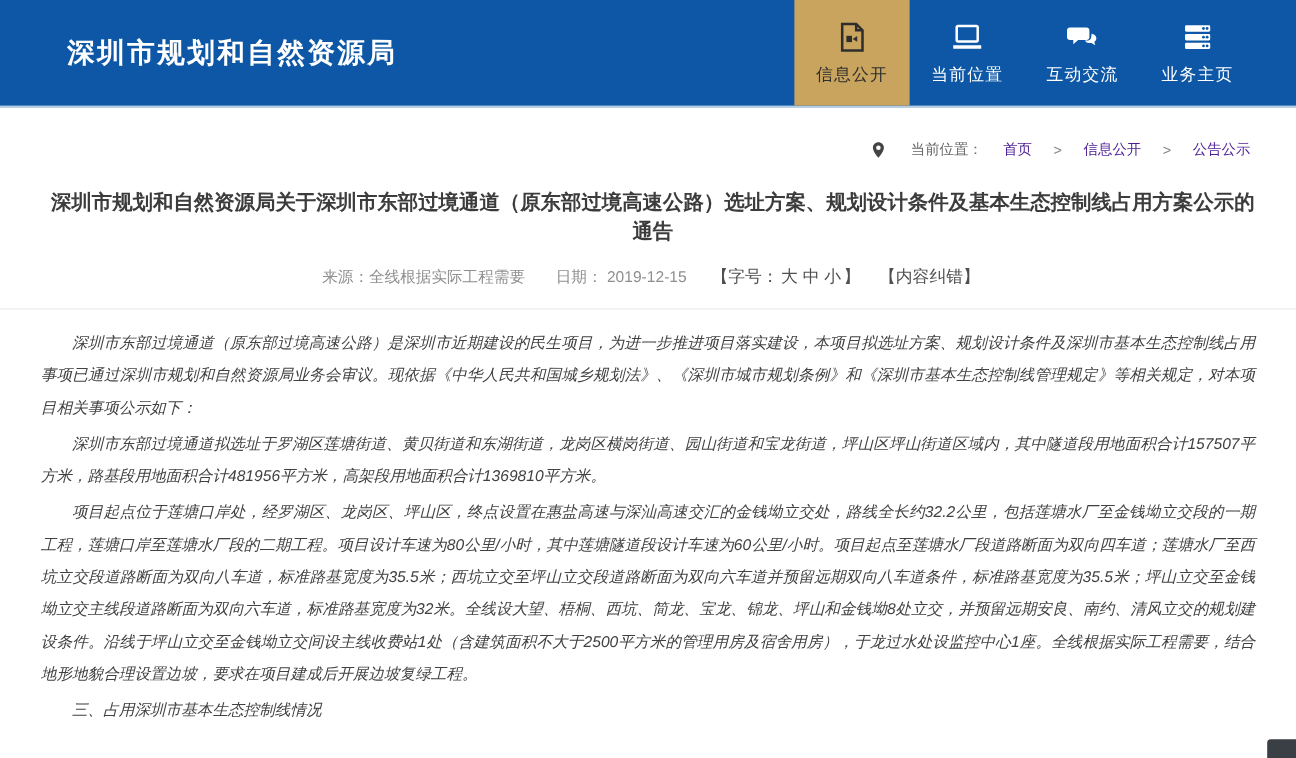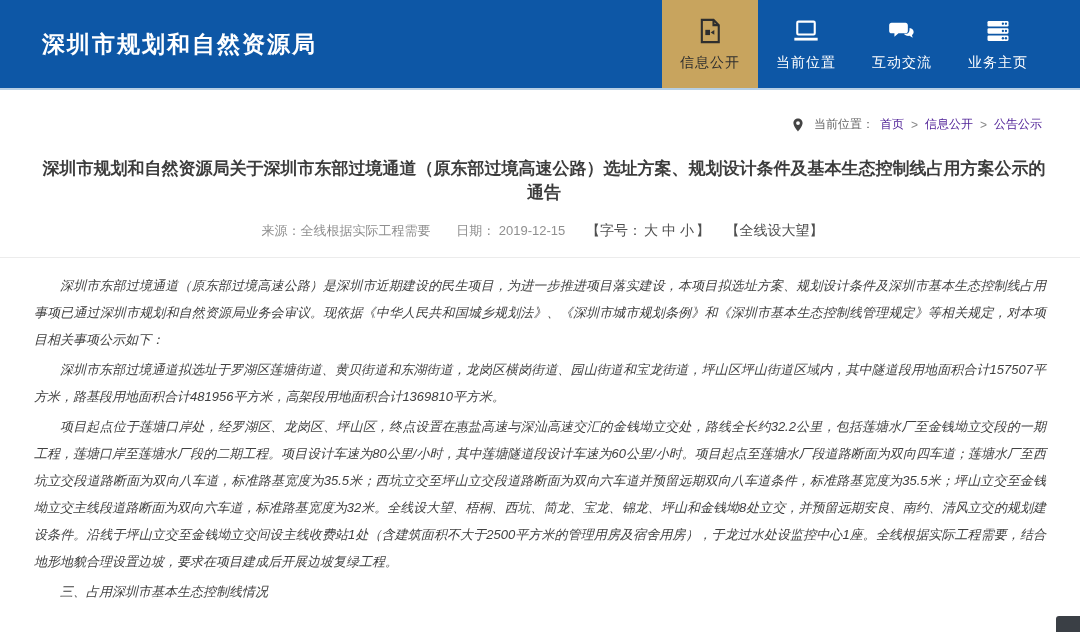--- a/index.html
+++ b/index.html
@@ -8,35 +8,35 @@
     font-family:"Liberation Sans","DejaVu Sans",sans-serif;
     position:relative;
   }
   
   .header{
     height:88px;background:#0d57a6;display:flex;align-items:stretch;
     justify-content:space-between;border-bottom:2px solid #b7cfe4;
   }
   .brand{
     color:#ffffff;font-size:23px;font-weight:bold;letter-spacing:2px;
-    align-self:center;padding-left:42px;white-space:nowrap;cursor:pointer;
+    align-self:center;padding-left:56px;white-space:nowrap;cursor:pointer;
   }
   .nav{display:flex;margin-right:34px;}
   .tab{
     width:96px;display:flex;flex-direction:column;align-items:center;
     justify-content:center;gap:9px;color:#ffffff;cursor:pointer;
   }
   .tab.active{background:#c8a45e;color:#2e2e2e;}
   .tab-icon{height:28px;display:flex;align-items:center;}
   .tab-icon svg{width:28px;height:28px;display:block;}
   .tab-label{font-size:14px;letter-spacing:1px;}
   
   .crumb-bar{
     display:flex;justify-content:flex-end;align-items:center;
-    padding:26px 38px 4px 38px;color:#666666;font-size:12px;gap:6px;
+    padding:26px 38px 4px 38px;color:#666666;font-size:12px;gap:17px;
   }
   .crumb-bar .pin{display:flex;align-items:center;margin-right:4px;}
   .crumb-bar .pin svg{width:12px;height:14px;}
   .crumb-link{color:#4c1d95;text-decoration:none;cursor:pointer;}
   .crumb-sep{color:#888888;margin:0 1px;}
   
   .article-title{
     text-align:center;color:#3c3c3c;font-size:17px;font-weight:bold;
     margin:20px 28px 0 36px;line-height:24px;
   }
@@ -132,21 +132,21 @@
   <span class="crumb-sep">&gt;</span>
   <a class="crumb-link">公告公示</a>
 </div>
 
 <h1 class="article-title">深圳市规划和自然资源局关于深圳市东部过境通道（原东部过境高速公路）选址方案、规划设计条件及基本生态控制线占用方案公示的通告</h1>
 
 <div class="meta">
   <span class="item">来源：全线根据实际工程需要</span>
   <span class="item">日期： 2019-12-15</span>
   <span class="bracket"><span>【字号：</span><span class="size-opt">大</span><span class="size-opt">中</span><span class="size-opt">小</span><span>】</span></span>
-  <span class="bracket corr">【全线设大望】</span>
+  <span class="bracket corr">【内容纠错】</span>
 </div>
 
 <div class="doc-body">
   <p>深圳市东部过境通道（原东部过境高速公路）是深圳市近期建设的民生项目，为进一步推进项目落实建设，本项目拟选址方案、规划设计条件及深圳市基本生态控制线占用事项已通过深圳市规划和自然资源局业务会审议。现依据《中华人民共和国城乡规划法》、《深圳市城市规划条例》和《深圳市基本生态控制线管理规定》等相关规定，对本项目相关事项公示如下：</p>
   <p>深圳市东部过境通道拟选址于罗湖区莲塘街道、黄贝街道和东湖街道，龙岗区横岗街道、园山街道和宝龙街道，坪山区坪山街道区域内，其中隧道段用地面积合计157507平方米，路基段用地面积合计481956平方米，高架段用地面积合计1369810平方米。</p>
   <p>项目起点位于莲塘口岸处，经罗湖区、龙岗区、坪山区，终点设置在惠盐高速与深汕高速交汇的金钱坳立交处，路线全长约32.2公里，包括莲塘水厂至金钱坳立交段的一期工程，莲塘口岸至莲塘水厂段的二期工程。项目设计车速为80公里/小时，其中莲塘隧道段设计车速为60公里/小时。项目起点至莲塘水厂段道路断面为双向四车道；莲塘水厂至西坑立交段道路断面为双向八车道，标准路基宽度为35.5米；西坑立交至坪山立交段道路断面为双向六车道并预留远期双向八车道条件，标准路基宽度为35.5米；坪山立交至金钱坳立交主线段道路断面为双向六车道，标准路基宽度为32米。全线设大望、梧桐、西坑、简龙、宝龙、锦龙、坪山和金钱坳8处立交，并预留远期安良、南约、清风立交的规划建设条件。沿线于坪山立交至金钱坳立交间设主线收费站1处（含建筑面积不大于2500平方米的管理用房及宿舍用房），于龙过水处设监控中心1座。全线根据实际工程需要，结合地形地貌合理设置边坡，要求在项目建成后开展边坡复绿工程。</p>
   <p>三、占用深圳市基本生态控制线情况</p>
 
 </div>
 

